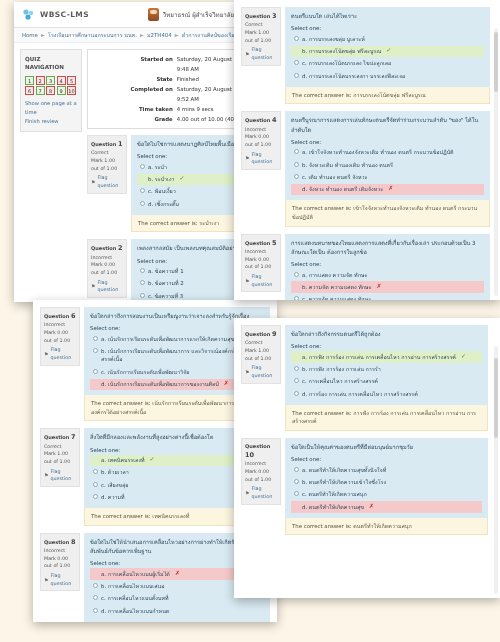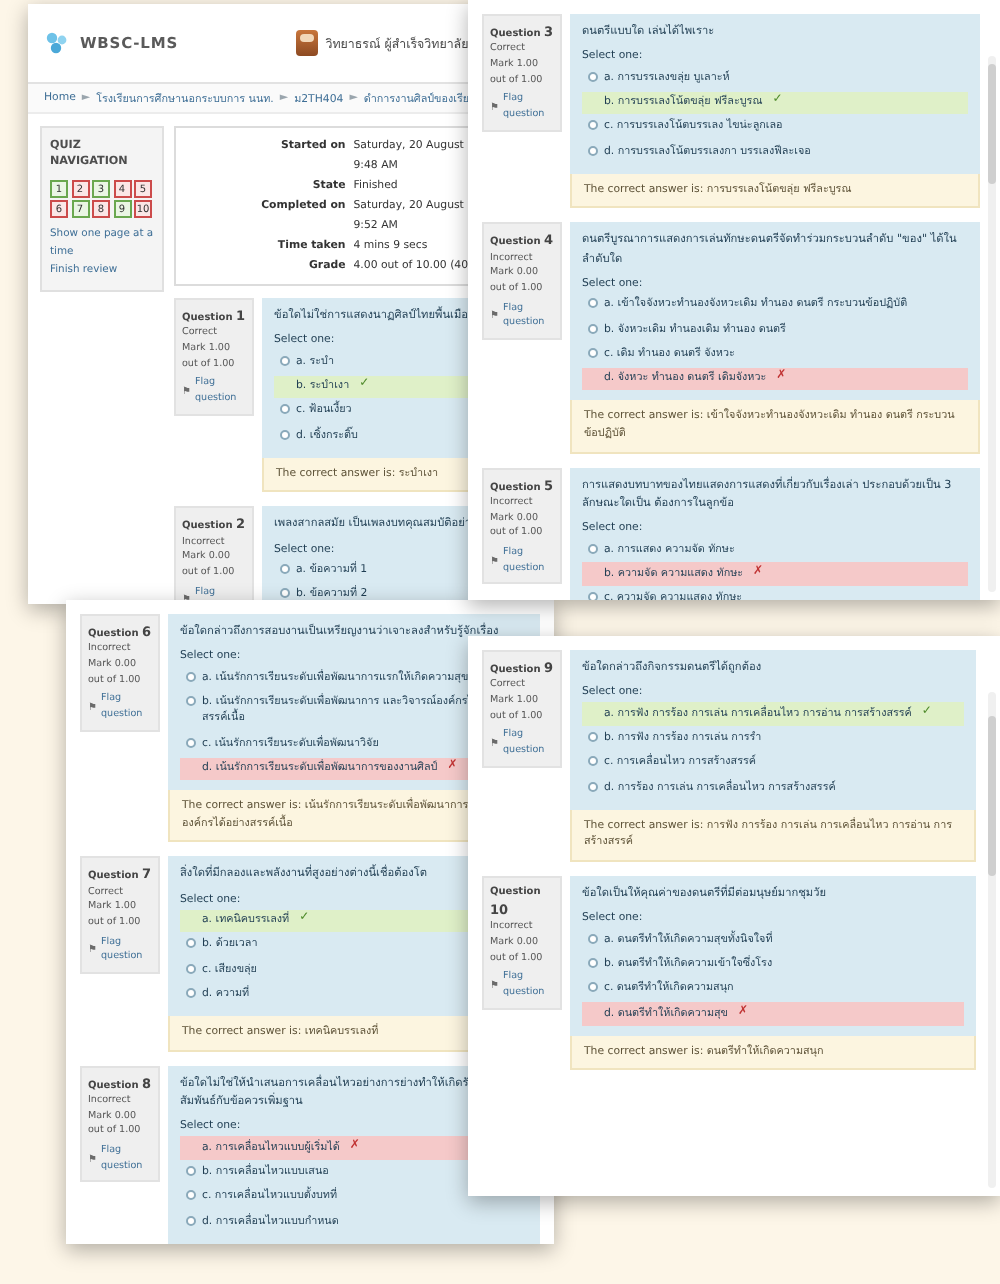--- a/index.html
+++ b/index.html
@@ -21,21 +21,21 @@
   }
 
   
   #panelA { left:14px; top:2px; width:252px; height:300px; }
   #panelB { left:33px; top:300px; width:244px; height:322px; }
   #panelC { left:234px; top:0px;  width:266px; height:300px; }
   #panelD { left:234px; top:318px; width:266px; height:280px; }
 
   
   .site-header {
-    height:40px; background:#ffffff;
+    height:26px; background:#ffffff;
     border-bottom:1px solid #e2e2e2;
     display:flex; align-items:center; padding:0 8px;
     gap:5px;
   }
   .logo-mark { width:13px; height:13px; flex:none; position:relative; }
   .logo-mark svg { display:block; }
   .site-name {
     font-size:7.5px; letter-spacing:.4px; color:#5a5a5a; font-weight:bold;
   }
   .header-right { margin-left:auto; display:flex; align-items:center; gap:4px; }

